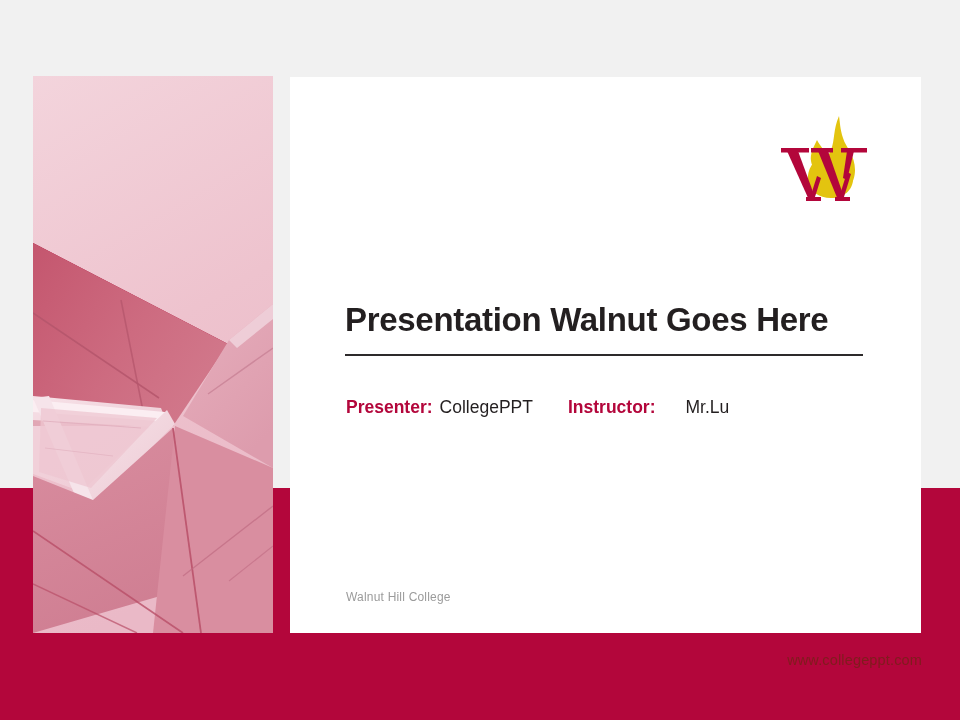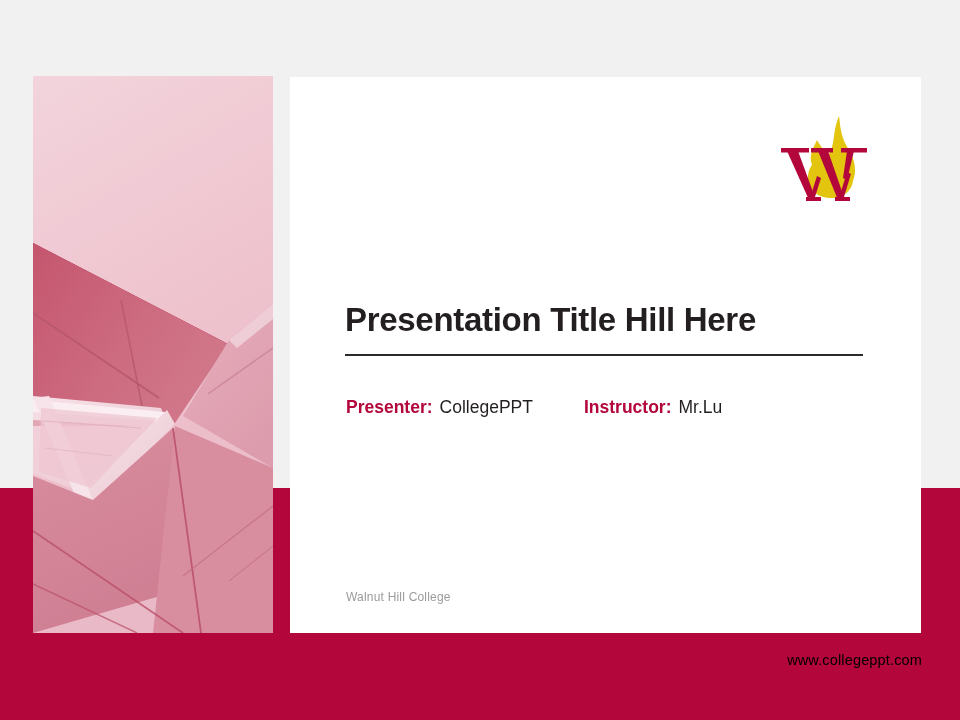--- a/index.html
+++ b/index.html
@@ -29,21 +29,21 @@
     top: 488px;
     width: 960px;
     height: 232px;
     background: #b3063b;
   }
   .brand-url {
     position: absolute;
     right: 38px;
     top: 652px;
     font-size: 14.5px;
-    color: #000000;
+    color: #7f1d1d;
     letter-spacing: 0.15px;
     white-space: nowrap;
   }
 
   
   .photo-panel {
     position: absolute;
     left: 33px;
     top: 76px;
     width: 240px;
@@ -110,21 +110,22 @@
     top: 320px;
     display: flex;
     align-items: baseline;
     white-space: nowrap;
   }
   .credit-group {
     display: flex;
     align-items: flex-end;
   }
   .credit-group + .credit-group {
-    margin-left: 51px;
+    margin-left: 35px;
+    gap: 23px;
   }
   .credit-label {
     font-size: 17.5px;
     font-weight: bold;
     color: #b3063b;
   }
   .credit-value {
     font-size: 17.5px;
     font-weight: normal;
     color: #231f20;
@@ -254,21 +255,21 @@
 
           <path d="M70 43 L77 43 L70 72 L66 70 Z"></path>
 
           <rect x="29" y="89" width="15" height="4"></rect>
           <rect x="58" y="89" width="15" height="4"></rect>
         </g>
       </svg>
     </div>
 
     <div class="title-block">
-      <div class="slide-title">Presentation Title Hill Here</div>
+      <div class="slide-title">Presentation Walnut Goes Here</div>
       <div class="title-rule"></div>
     </div>
 
     <div class="credits">
       <div class="credit-group">
         <span class="credit-label">Presenter:</span>
         <span class="credit-value">CollegePPT</span>
       </div>
       <div class="credit-group">
         <span class="credit-label">Instructor:</span>

